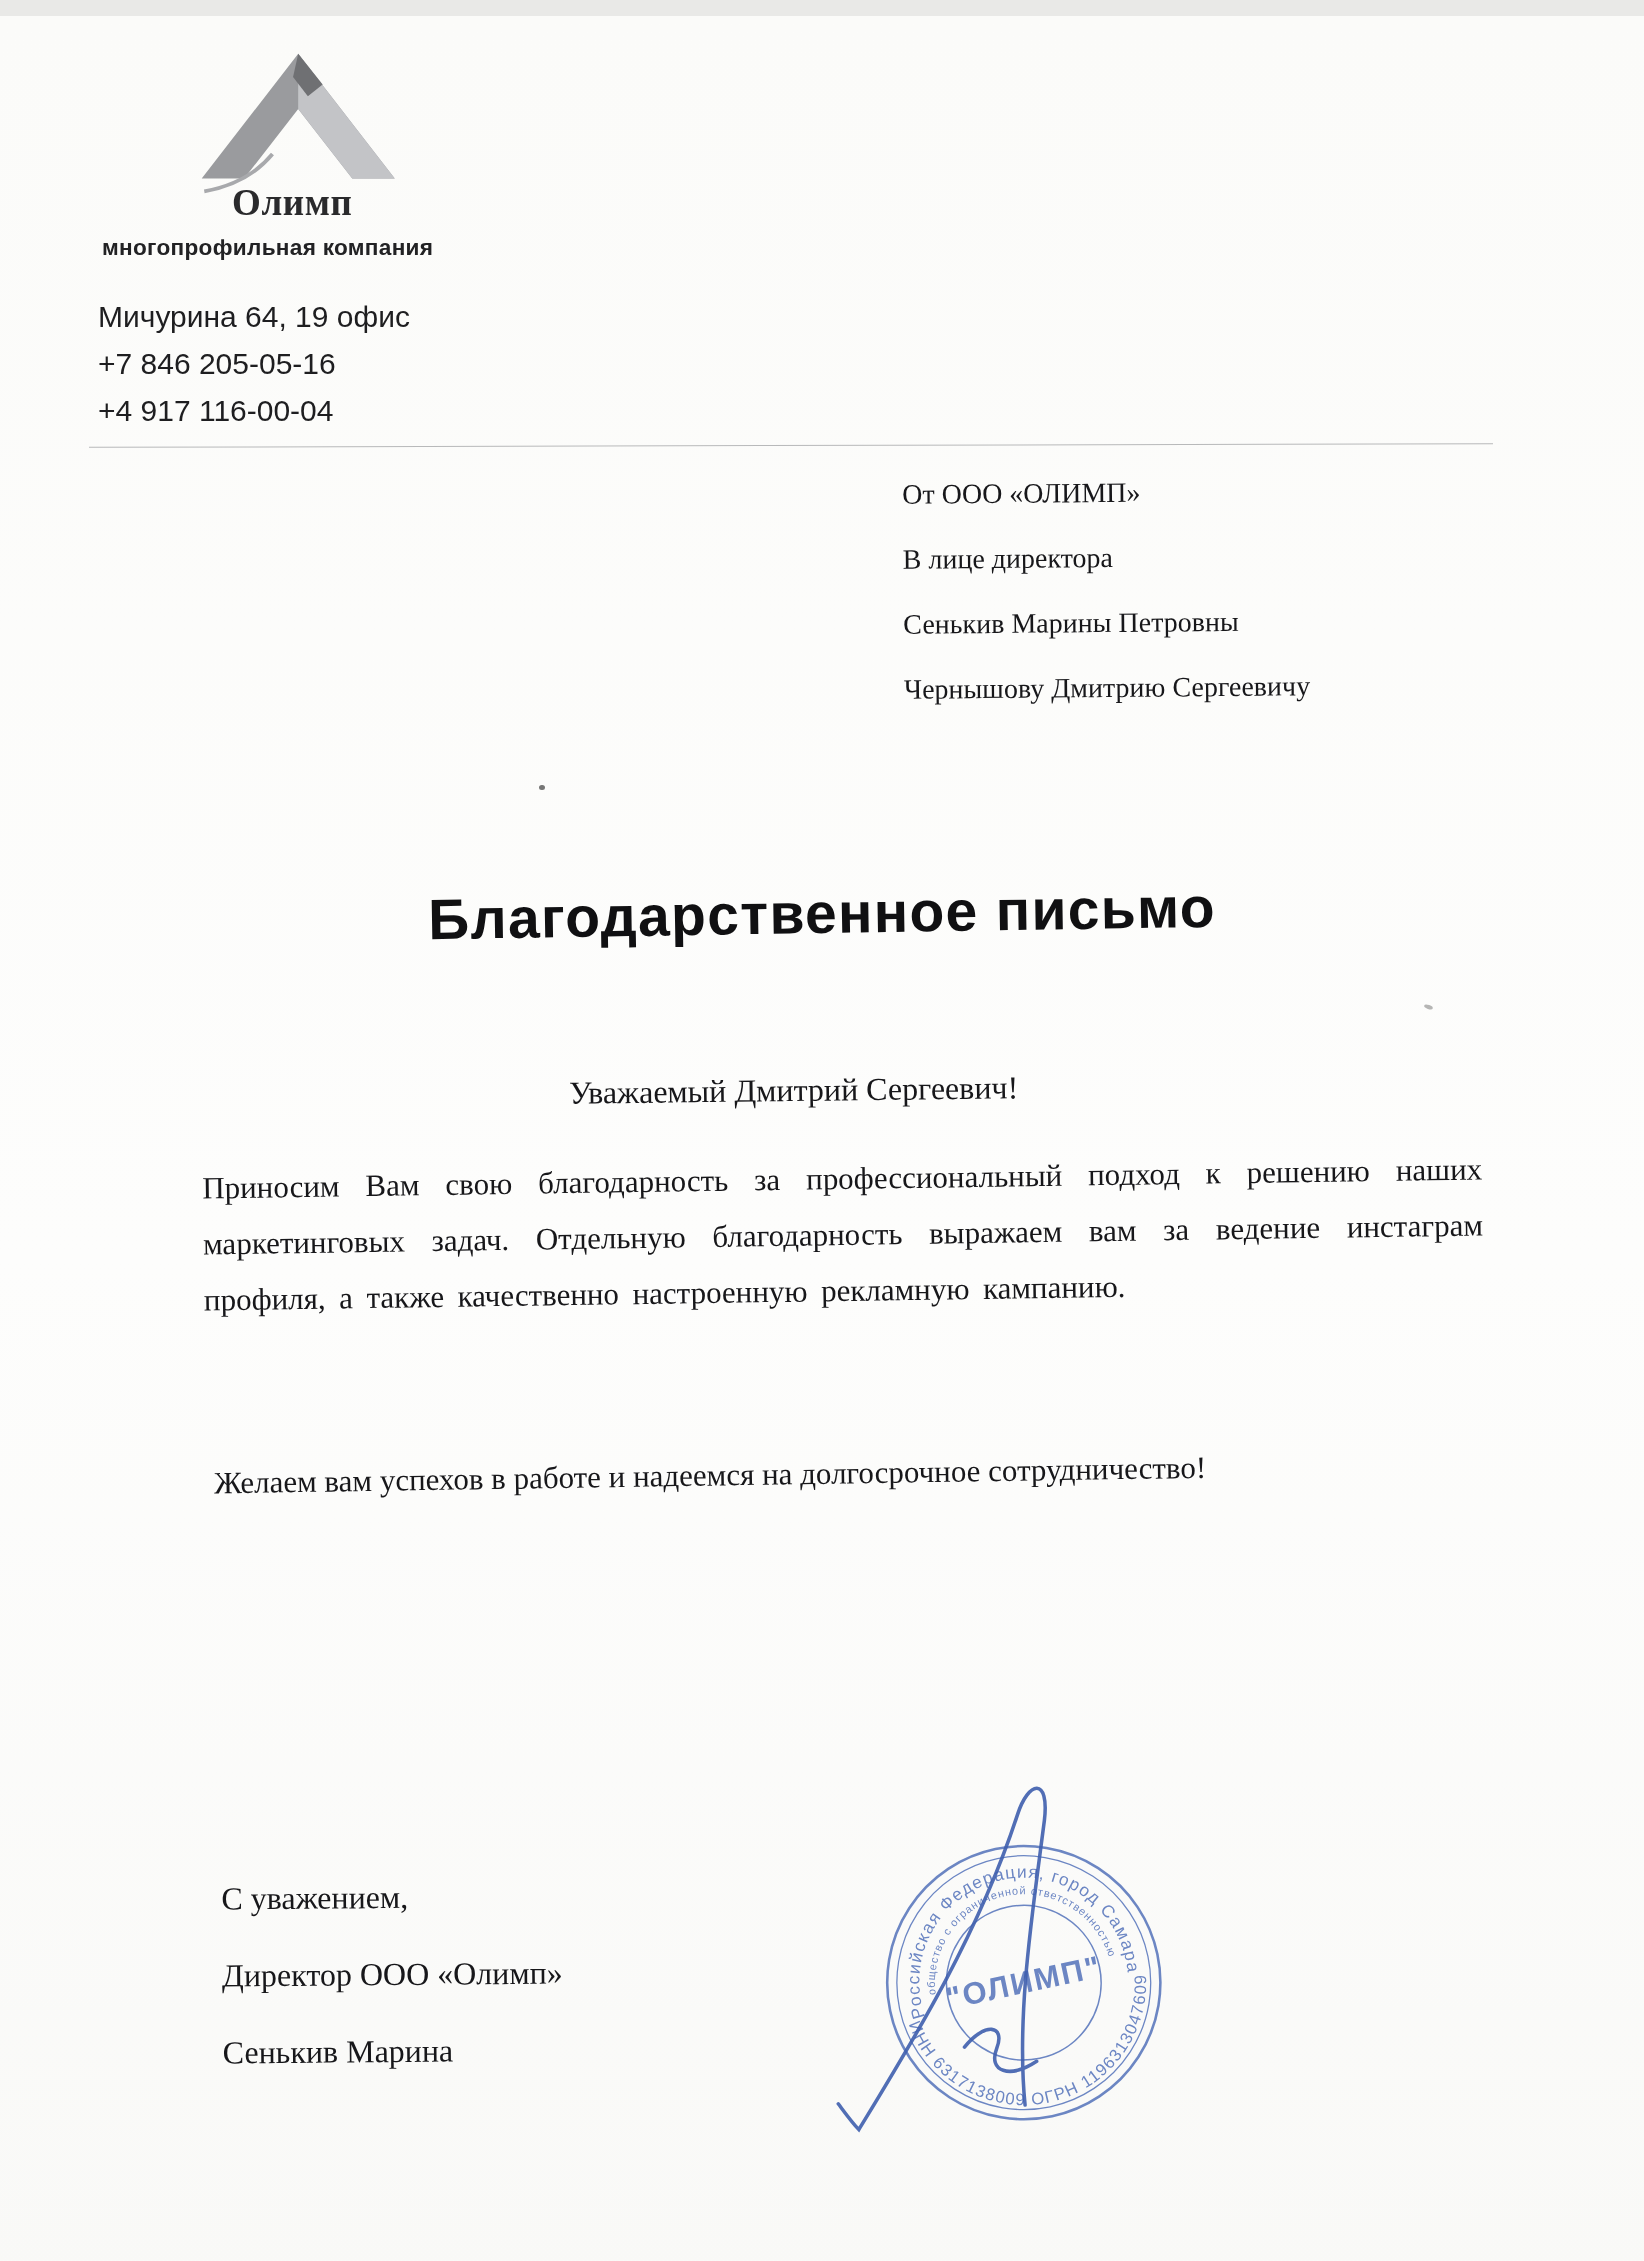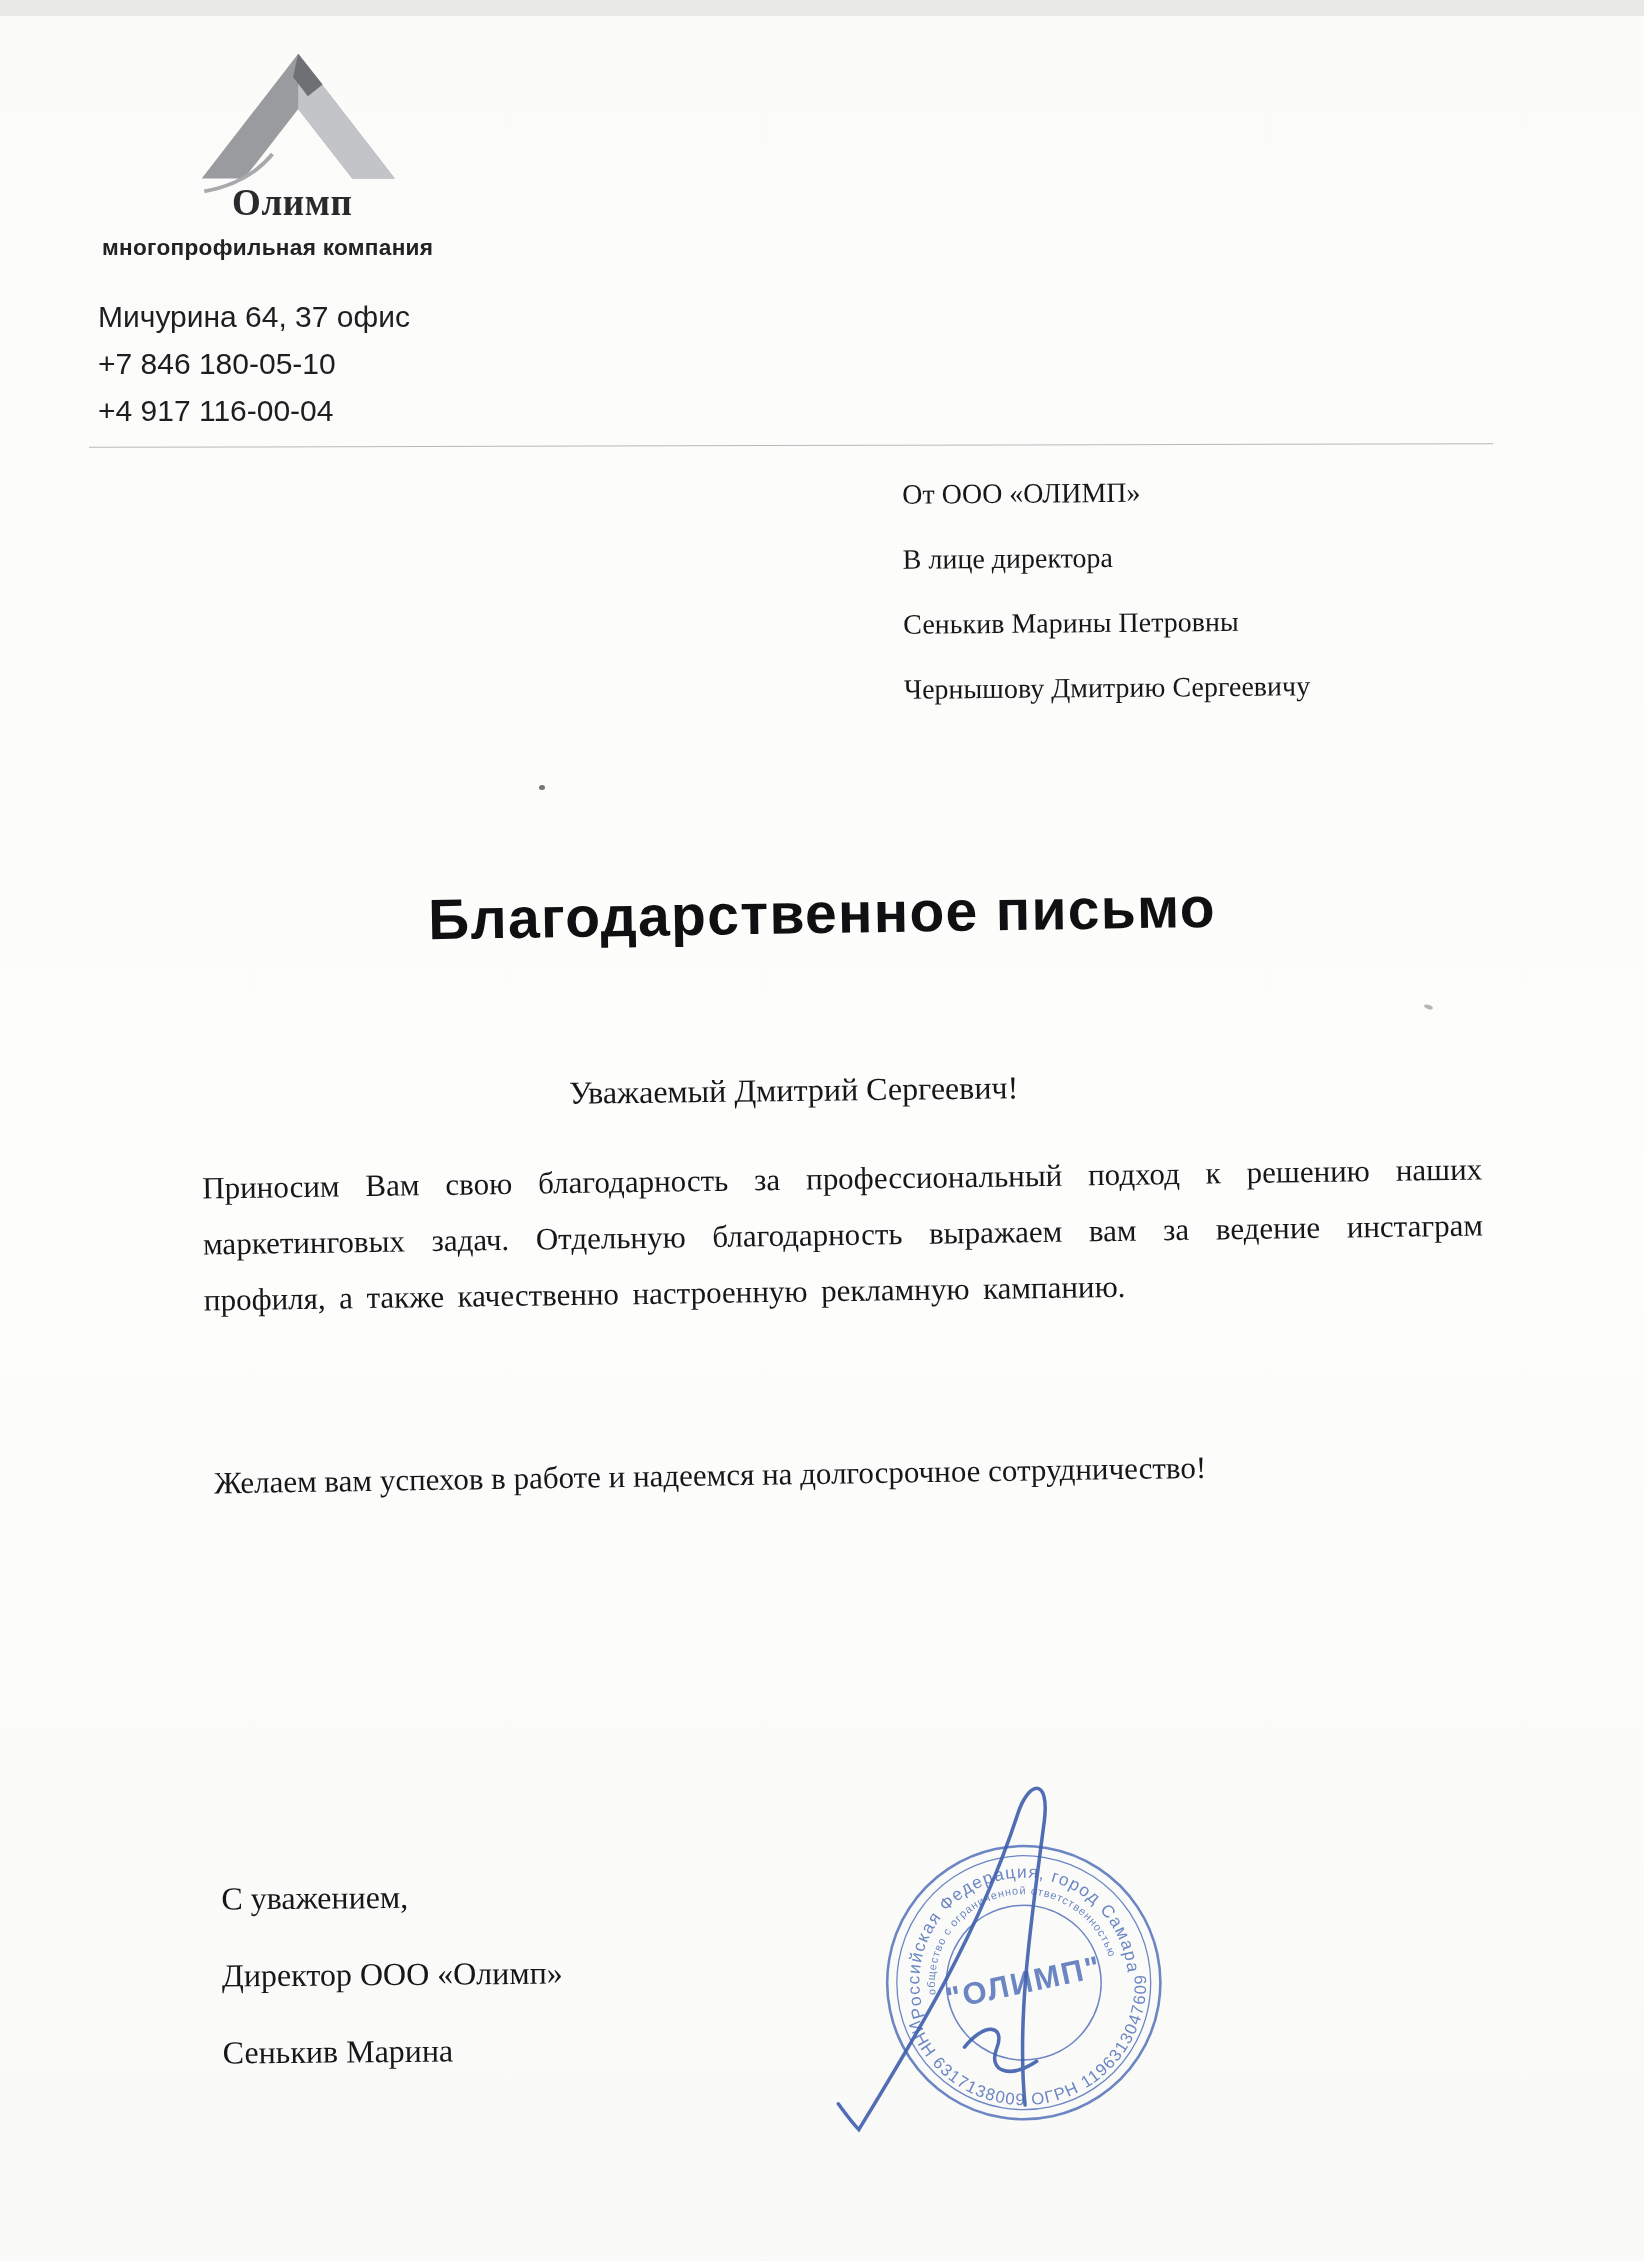--- a/index.html
+++ b/index.html
@@ -92,22 +92,22 @@
   <svg class="logo" viewBox="0 0 340 244" aria-hidden="true">
     <polygon points="168,12 318,206 252,206 168,98 84,206 18,206" fill="#9a9b9e"></polygon>
     <polygon points="168,12 318,206 252,206 168,98" fill="#c3c4c7"></polygon>
     <polygon points="168,12 206,60 183,78 160,48" fill="#6f7073"></polygon>
     <path d="M 22,226 Q 90,214 128,168" fill="none" stroke="#a8a9ac" stroke-width="6"></path>
   </svg>
   <div class="logo-name">Олимп</div>
   <div class="logo-tagline">многопрофильная компания</div>
 
   <div class="addr-block">
-    <div>Мичурина 64, 37 офис</div>
-    <div>+7 846 180-05-10</div>
+    <div>Мичурина 64, 19 офис</div>
+    <div>+7 846 205-05-16</div>
     <div>+4 917 116-00-04</div>
   </div>
 
   <div class="rule"></div>
 
   <div class="from-block">
     <div>От ООО «ОЛИМП»</div>
     <div>В лице директора</div>
     <div>Сенькив Марины Петровны</div>
     <div>Чернышову Дмитрию Сергеевичу</div>

